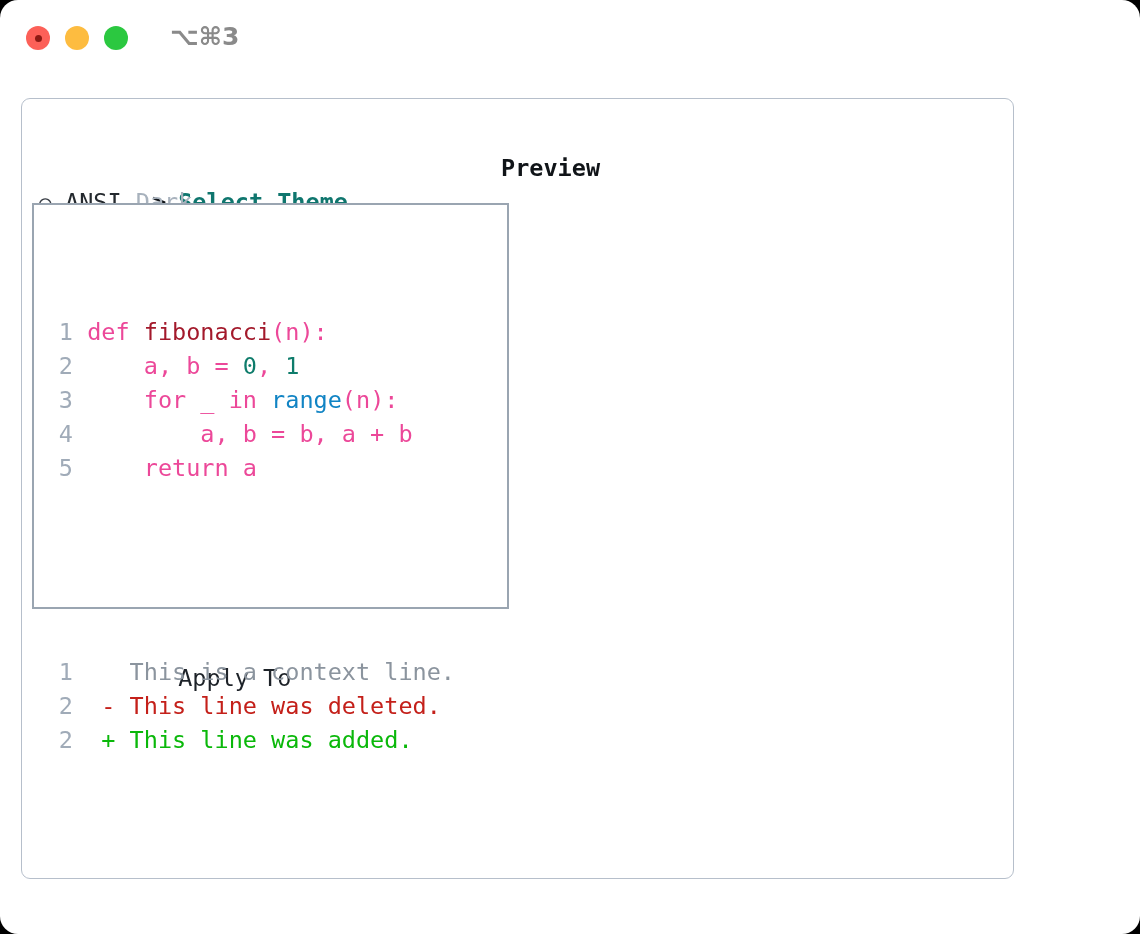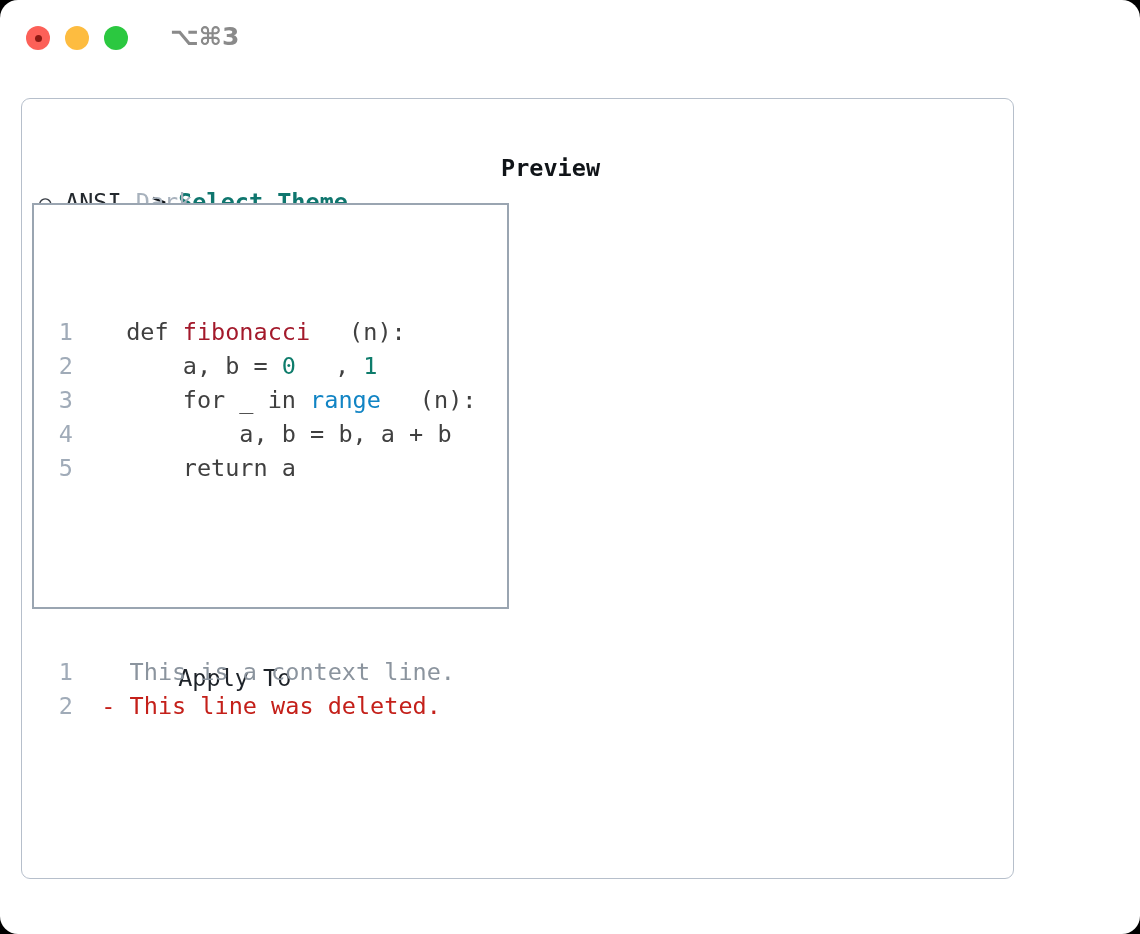--- a/index.html
+++ b/index.html
@@ -167,21 +167,21 @@
     line-height: 34px;
     white-space: pre;
   }
   .cl { display: block; height: 34px; }
   .ln {
     display: inline-block;
     width: 26px;
     text-align: right;
     color: #a0abb8;
   }
-  .txt   { color: #404040; margin-left: 39px; }
+  .txt   { color: #ec4899; }
   .fn    { color: #a3192b; }
   .num   { color: #0e7c6b; }
   .bi    { color: #1184c4; }
   .ctx   { color: #8b949e; }
   .del   { color: #c4201a; }
   .add   { color: #0ab80a; }
   .spacer { display: block; height: 34px; }
 </style>
 </head>
 <body>
@@ -230,18 +230,18 @@
 
 
     <div class="right-col">
       <div class="preview-title">Preview</div>
     </div>
 
     <div class="preview-box">
       <div class="code">
         <div id="code-block"><span class="cl"><span class="ln">1</span> <span class="txt">def </span><span class="fn">fibonacci</span><span class="txt">(n):</span></span><span class="cl"><span class="ln">2</span> <span class="txt">    a, b = </span><span class="num">0</span><span class="txt">, </span><span class="num">1</span></span><span class="cl"><span class="ln">3</span> <span class="txt">    for _ in </span><span class="bi">range</span><span class="txt">(n):</span></span><span class="cl"><span class="ln">4</span> <span class="txt">        a, b = b, a + b</span></span><span class="cl"><span class="ln">5</span> <span class="txt">    return a</span></span></div>
         <span class="spacer"></span>
-        <div id="diff-block"><span class="cl"><span class="ln">1</span> <span class="ctx">   This is a context line.</span></span><span class="cl"><span class="ln">2</span> <span class="del"> - This line was deleted.</span></span></div>
+        <div id="diff-block"><span class="cl"><span class="ln">1</span> <span class="ctx">   This is a context line.</span></span><span class="cl"><span class="ln">2</span> <span class="del"> - This line was deleted.</span></span><span class="cl"><span class="ln">2</span> <span class="add"> + This line was added.</span></span></div>
       </div>
     </div>
 
   </div>
 </div>
 
 </body></html>

